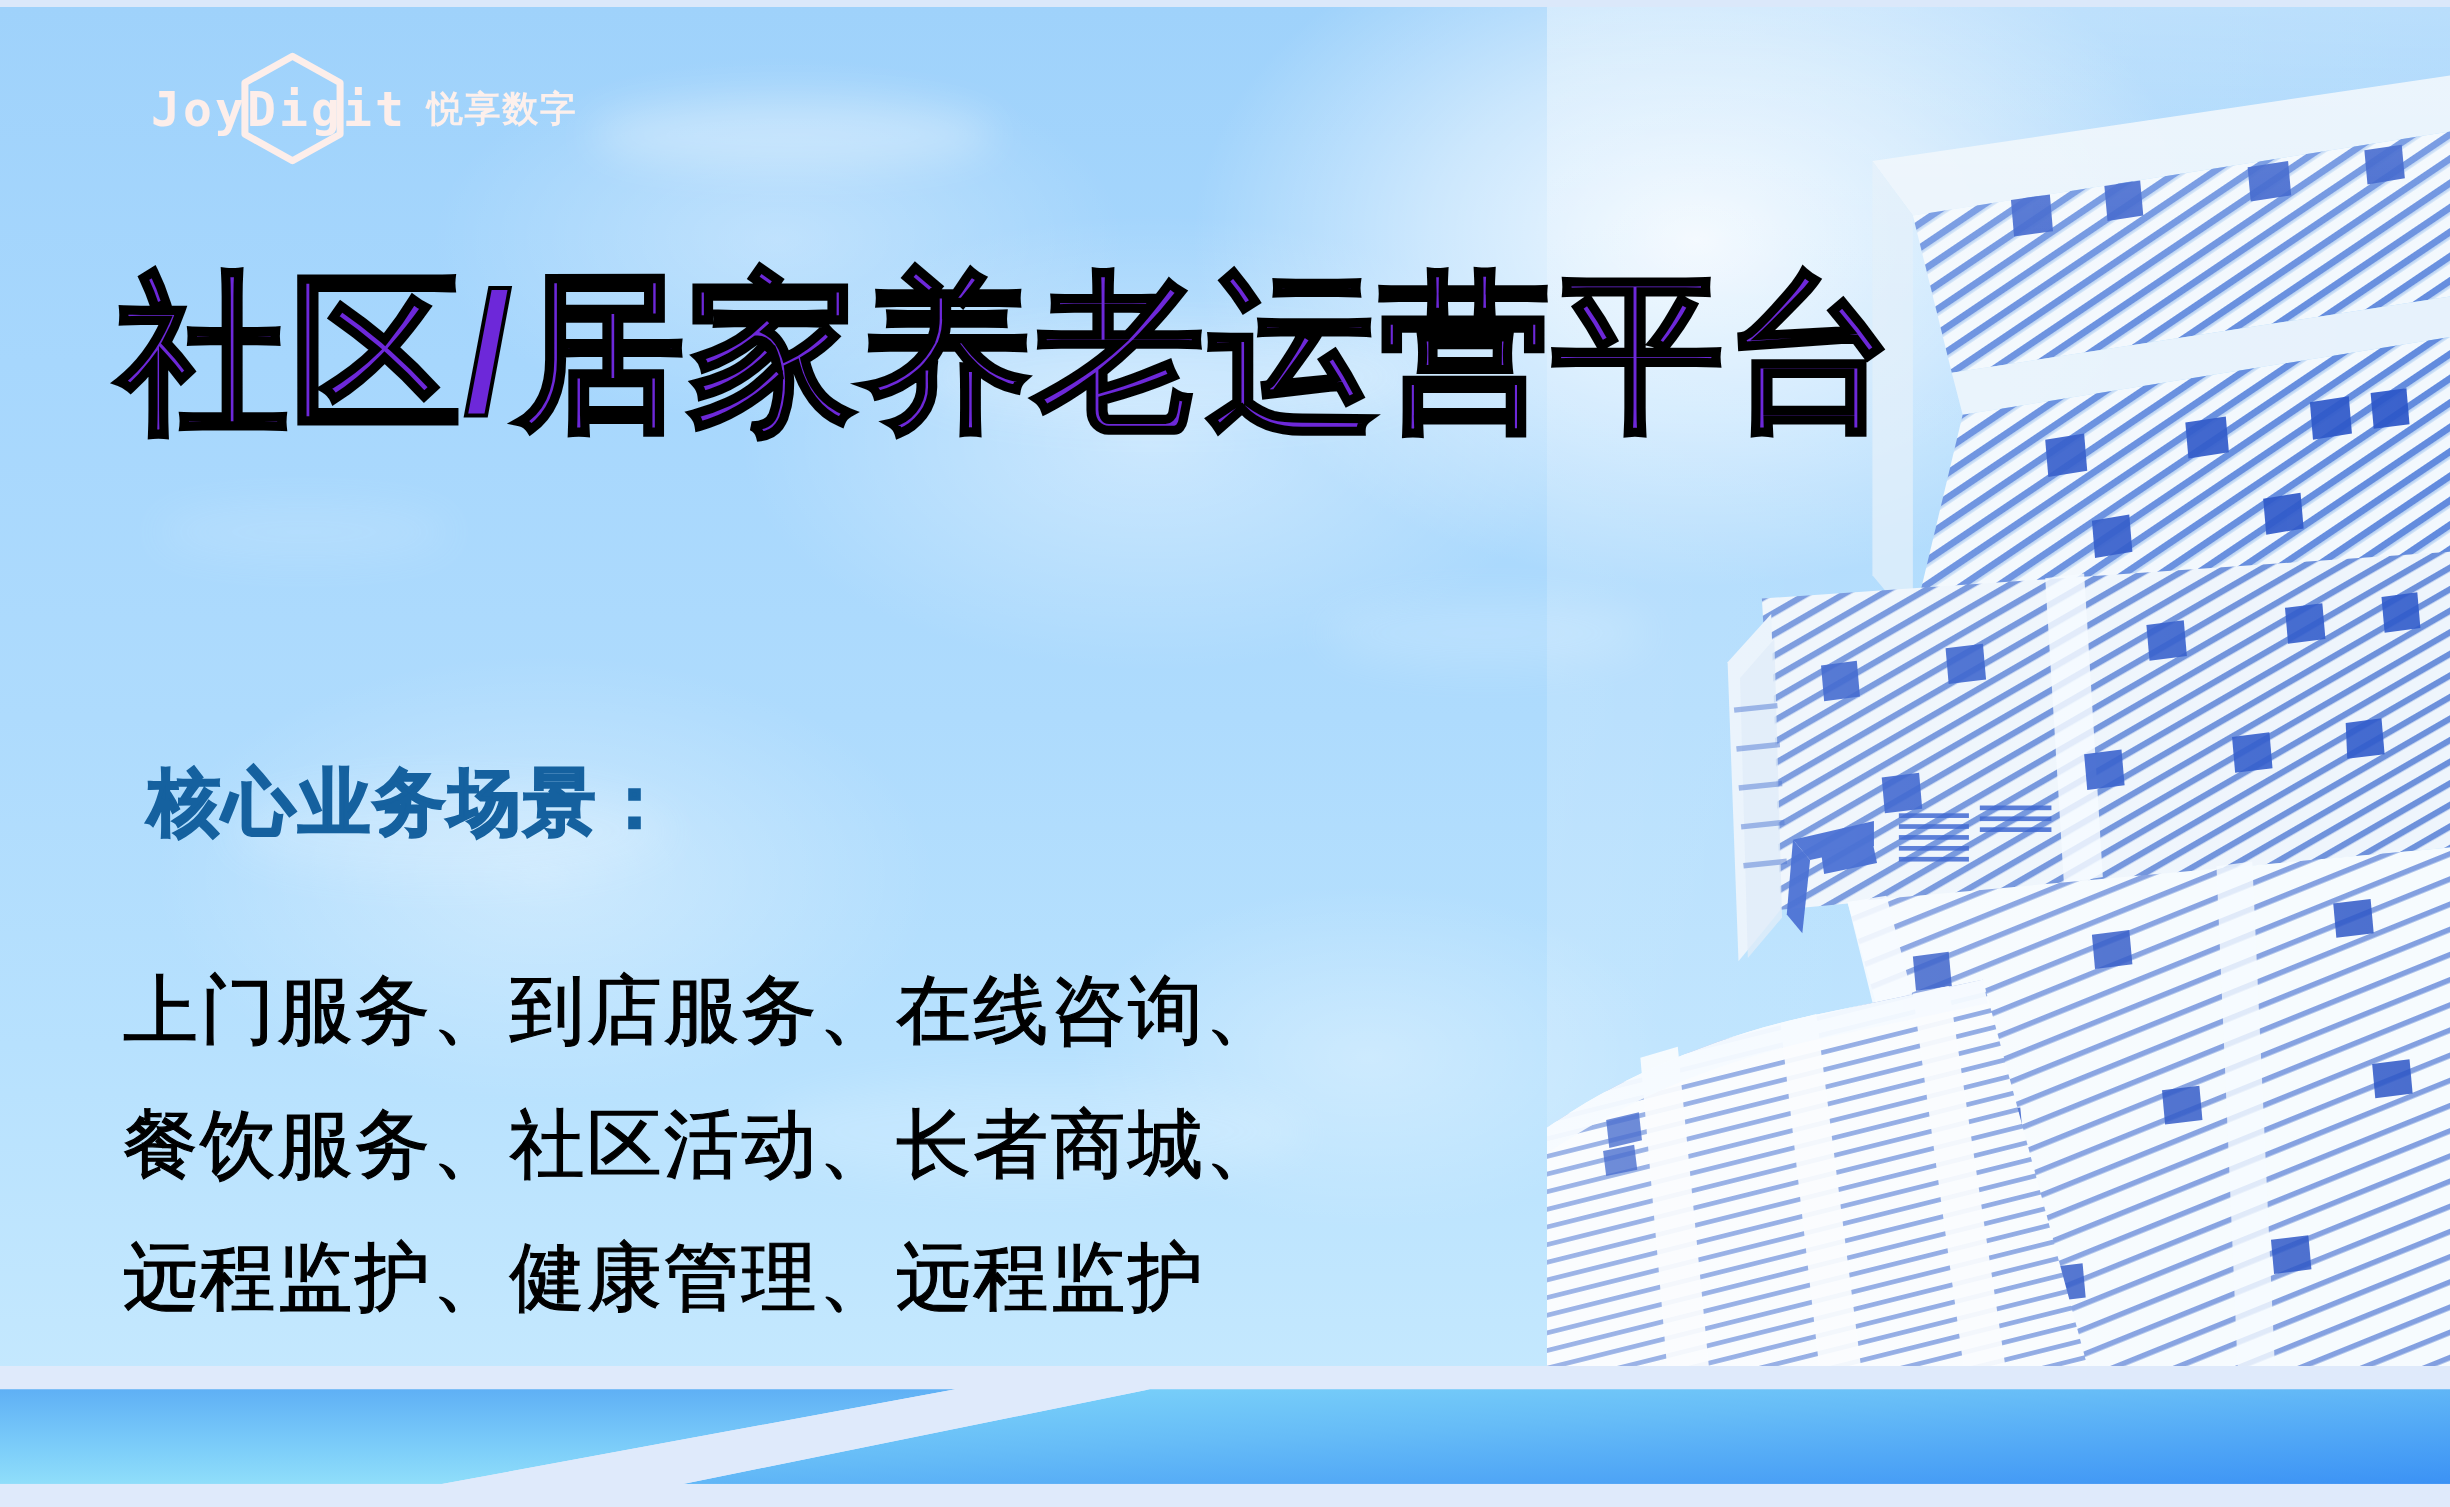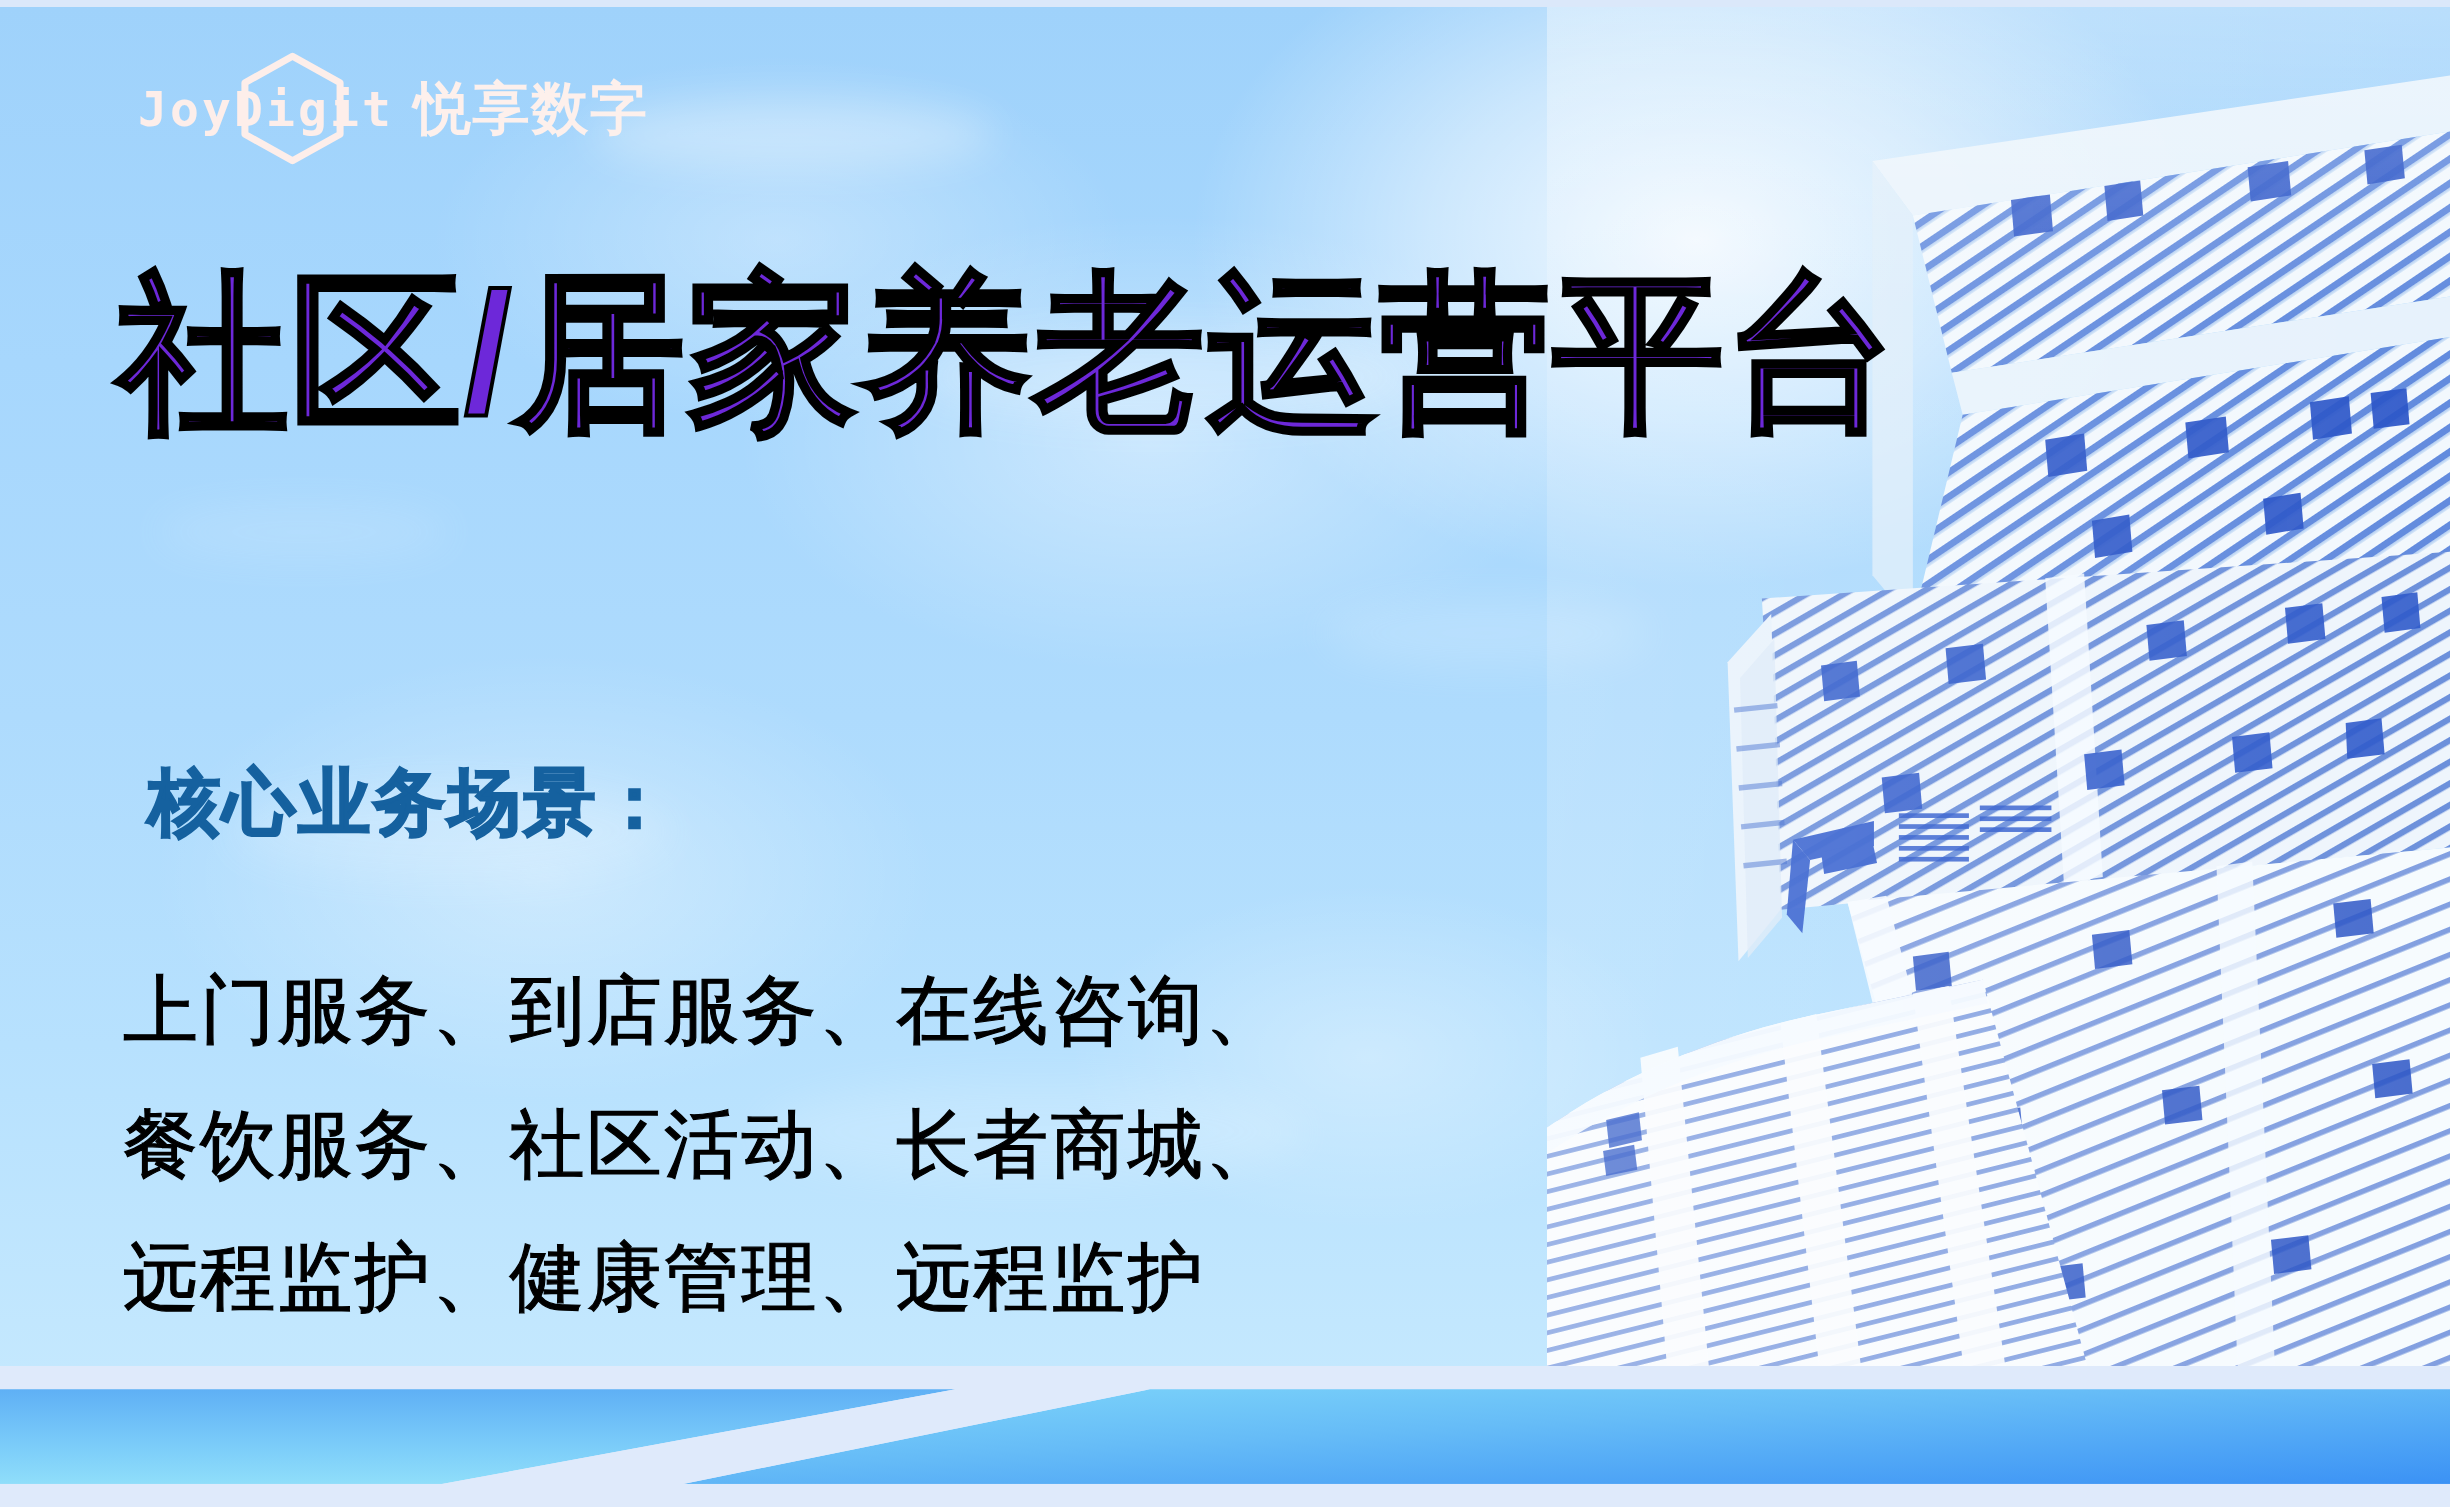--- a/index.html
+++ b/index.html
@@ -72,24 +72,25 @@
     width:117px; height:117px;
     z-index:1;
   }
   .logo-hex svg { display:block; }
   .logo-en {
     position:relative; z-index:2;
     font-family:"DejaVu Sans Mono","Liberation Mono",monospace;
     font-size:48px; font-weight:700; letter-spacing:3.1px;
     color:#fdeeea;
     line-height:1;
+    margin-left:13px;
   }
   .logo-cn {
     position:relative; z-index:2;
-    font-size:57px; font-weight:700; letter-spacing:1.6px;
+    font-size:36px; font-weight:700; letter-spacing:1.6px;
     color:#fdf0ec;
     line-height:1;
   }
 
   
   .main-title {
     position:absolute; left:118px; top:258px;
     z-index:20;
     font-size:170px;
     font-weight:900;

